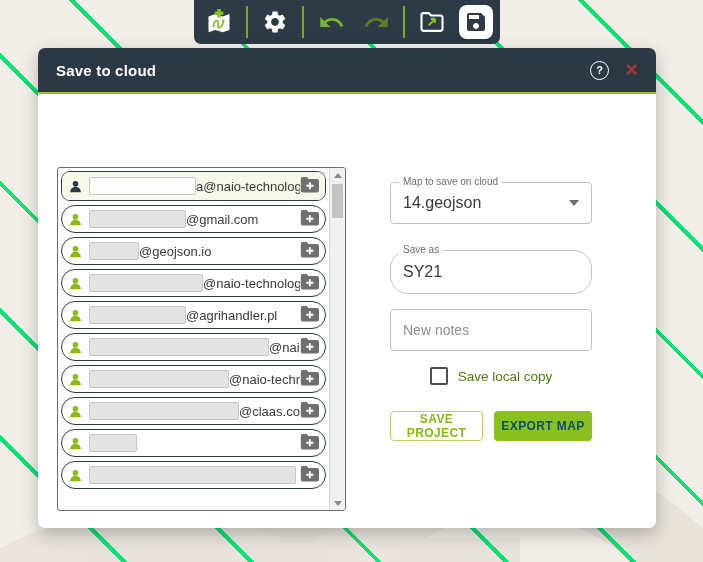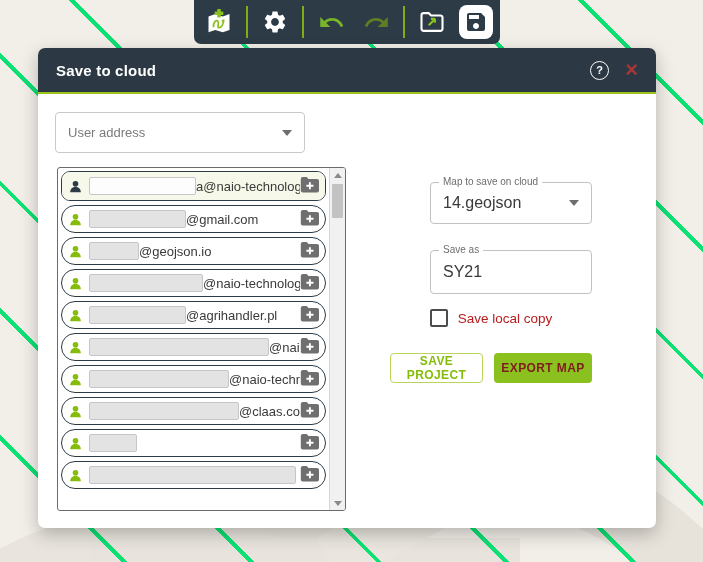--- a/index.html
+++ b/index.html
@@ -52,35 +52,35 @@
   
   .scrollbar{width:15px;background:#f1f1f1;border-left:1px solid #d6d6d6;display:flex;flex-direction:column;align-items:center;}
   .sb-arrow{height:14px;display:flex;align-items:center;justify-content:center;cursor:pointer;}
   .tri-up{width:0;height:0;border-left:4px solid transparent;border-right:4px solid transparent;border-bottom:5px solid #8a8a8a;}
   .tri-down{width:0;height:0;border-left:4px solid transparent;border-right:4px solid transparent;border-top:5px solid #8a8a8a;}
   .sb-thumb{width:11px;height:34px;background:#c3c3c3;border-radius:1px;margin-top:2px;cursor:pointer;}
   .sb-spacer{flex:1;}
   
   .right-col{position:absolute;left:352px;top:134px;width:202px;}
   .outlined{position:relative;border:1px solid #c2c2c2;border-radius:4px;box-sizing:border-box;
-    display:flex;align-items:center;padding:0 12px;background:#fff;margin-left:40px;}
+    display:flex;align-items:center;padding:0 12px;background:#fff;}
   .outlined .o-label{position:absolute;top:-7px;left:8px;background:#fff;padding:0 4px;font-size:10px;color:#6d6d6d;}
   .o-value{font-size:16px;color:#3a3a3a;}
   .o-placeholder{font-size:14px;color:#8f8f8f;}
   .map-select{height:42px;margin-bottom:26px;cursor:pointer;}
-  .saveas-field{height:44px;margin-bottom:15px;}
+  .saveas-field{height:44px;margin-bottom:15px;border-radius:18px;}
   .notes-field{height:42px;margin-bottom:16px;}
   .chk-row{display:flex;align-items:center;gap:10px;justify-content:center;margin-bottom:26px;cursor:pointer;}
   .chk-box{width:14px;height:14px;border:2px solid #4c4c4c;border-radius:2px;background:#fff;}
-  .chk-label{font-size:13.5px;color:#b91c1c;}
+  .chk-label{font-size:13.5px;color:#4d7c0f;}
   .btn-row{display:flex;justify-content:space-between;}
   .btn{height:30px;border-radius:4px;font-size:12px;font-weight:bold;letter-spacing:.4px;
     display:flex;align-items:center;justify-content:center;cursor:pointer;box-sizing:border-box;}
   .btn-outline{width:93px;border:1px solid #b8d45a;color:#85bd0a;background:#fff;}
-  .btn-solid{width:98px;background:#8bc11e;color:#7f1d1d;border:none;text-align:right;}
+  .btn-solid{width:98px;background:#8bc11e;color:#0c4a6e;border:none;text-align:right;}
 </style>
 </head>
 <body>
 
 <div class="stage">
 
   <svg class="bg-watermark" width="703" height="562" viewBox="0 0 703 562">
     <circle cx="470" cy="770" r="300" fill="none" stroke="#e7e3db" stroke-width="70"></circle>
     <circle cx="150" cy="820" r="280" fill="none" stroke="#e9e5de" stroke-width="60"></circle>
     <rect x="90" y="538" width="430" height="26" fill="#e8e4dd"></rect>
@@ -142,24 +142,20 @@
 
   <div class="dialog">
     <div class="dlg-header">
       <span class="dlg-title">Save to cloud</span>
       <span class="dlg-header-right">
         <span class="help-icon">?</span>
         <span class="close-icon">×</span>
       </span>
     </div>
 
-    <div class="user-select">
-      <span class="sel-text">User address</span>
-      <span class="caret"></span>
-    </div>
 
     <div class="account-list">
       <div class="list-items">
 
         <div class="account-block">
           <div class="account-row1">
             <span class="p-icon dark">
               <svg width="15" height="15" viewBox="0 0 24 24" fill="currentColor">
                   <circle cx="12" cy="7.5" r="4.5"></circle>
                   <path d="M3.5 21c0-4.7 3.8-8.5 8.5-8.5s8.5 3.8 8.5 8.5z"></path>
@@ -338,20 +334,23 @@
         <span class="o-label">Map to save on cloud</span>
         <span class="o-value">14.geojson</span>
         <span class="caret"></span>
       </div>
 
       <div class="outlined saveas-field">
         <span class="o-label">Save as</span>
         <span class="o-value">SY21</span>
       </div>
 
+      <div class="outlined notes-field">
+        <span class="o-placeholder">New notes</span>
+      </div>
 
       <div class="chk-row">
         <span class="chk-box"></span>
         <span class="chk-label">Save local copy</span>
       </div>
 
       <div class="btn-row">
         <button class="btn btn-outline">SAVE PROJECT</button>
         <button class="btn btn-solid">EXPORT MAP</button>
       </div>

